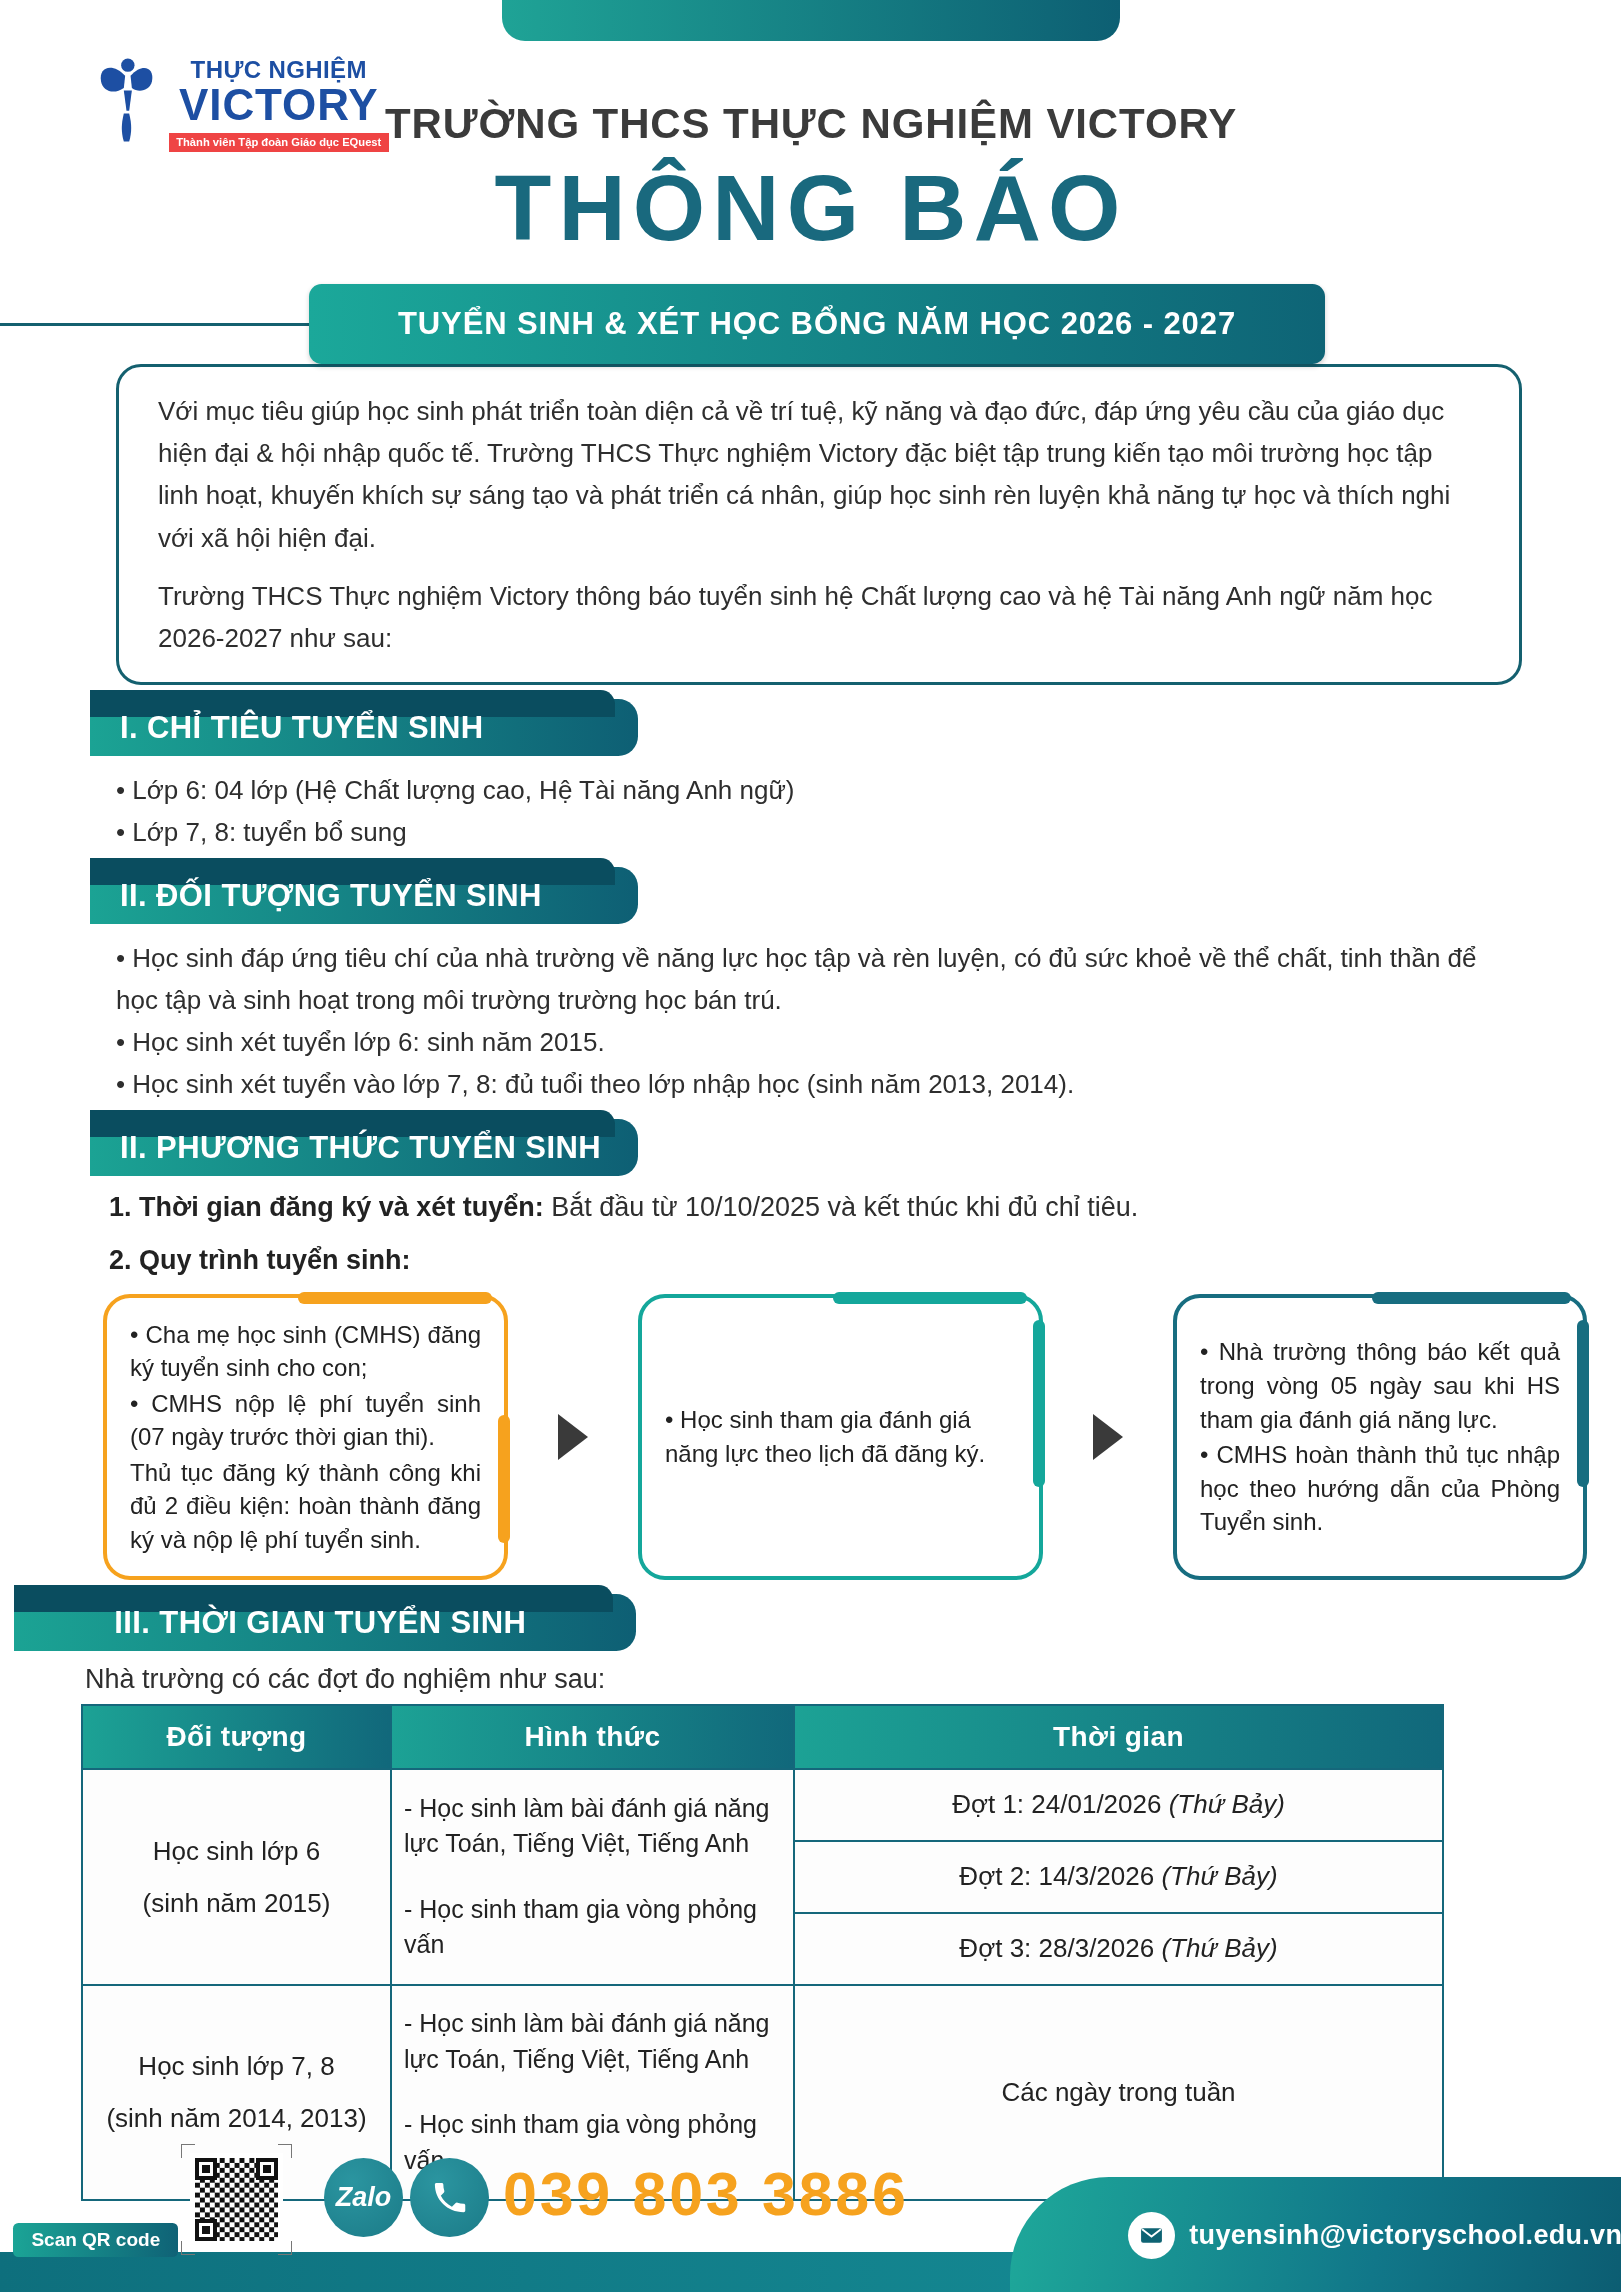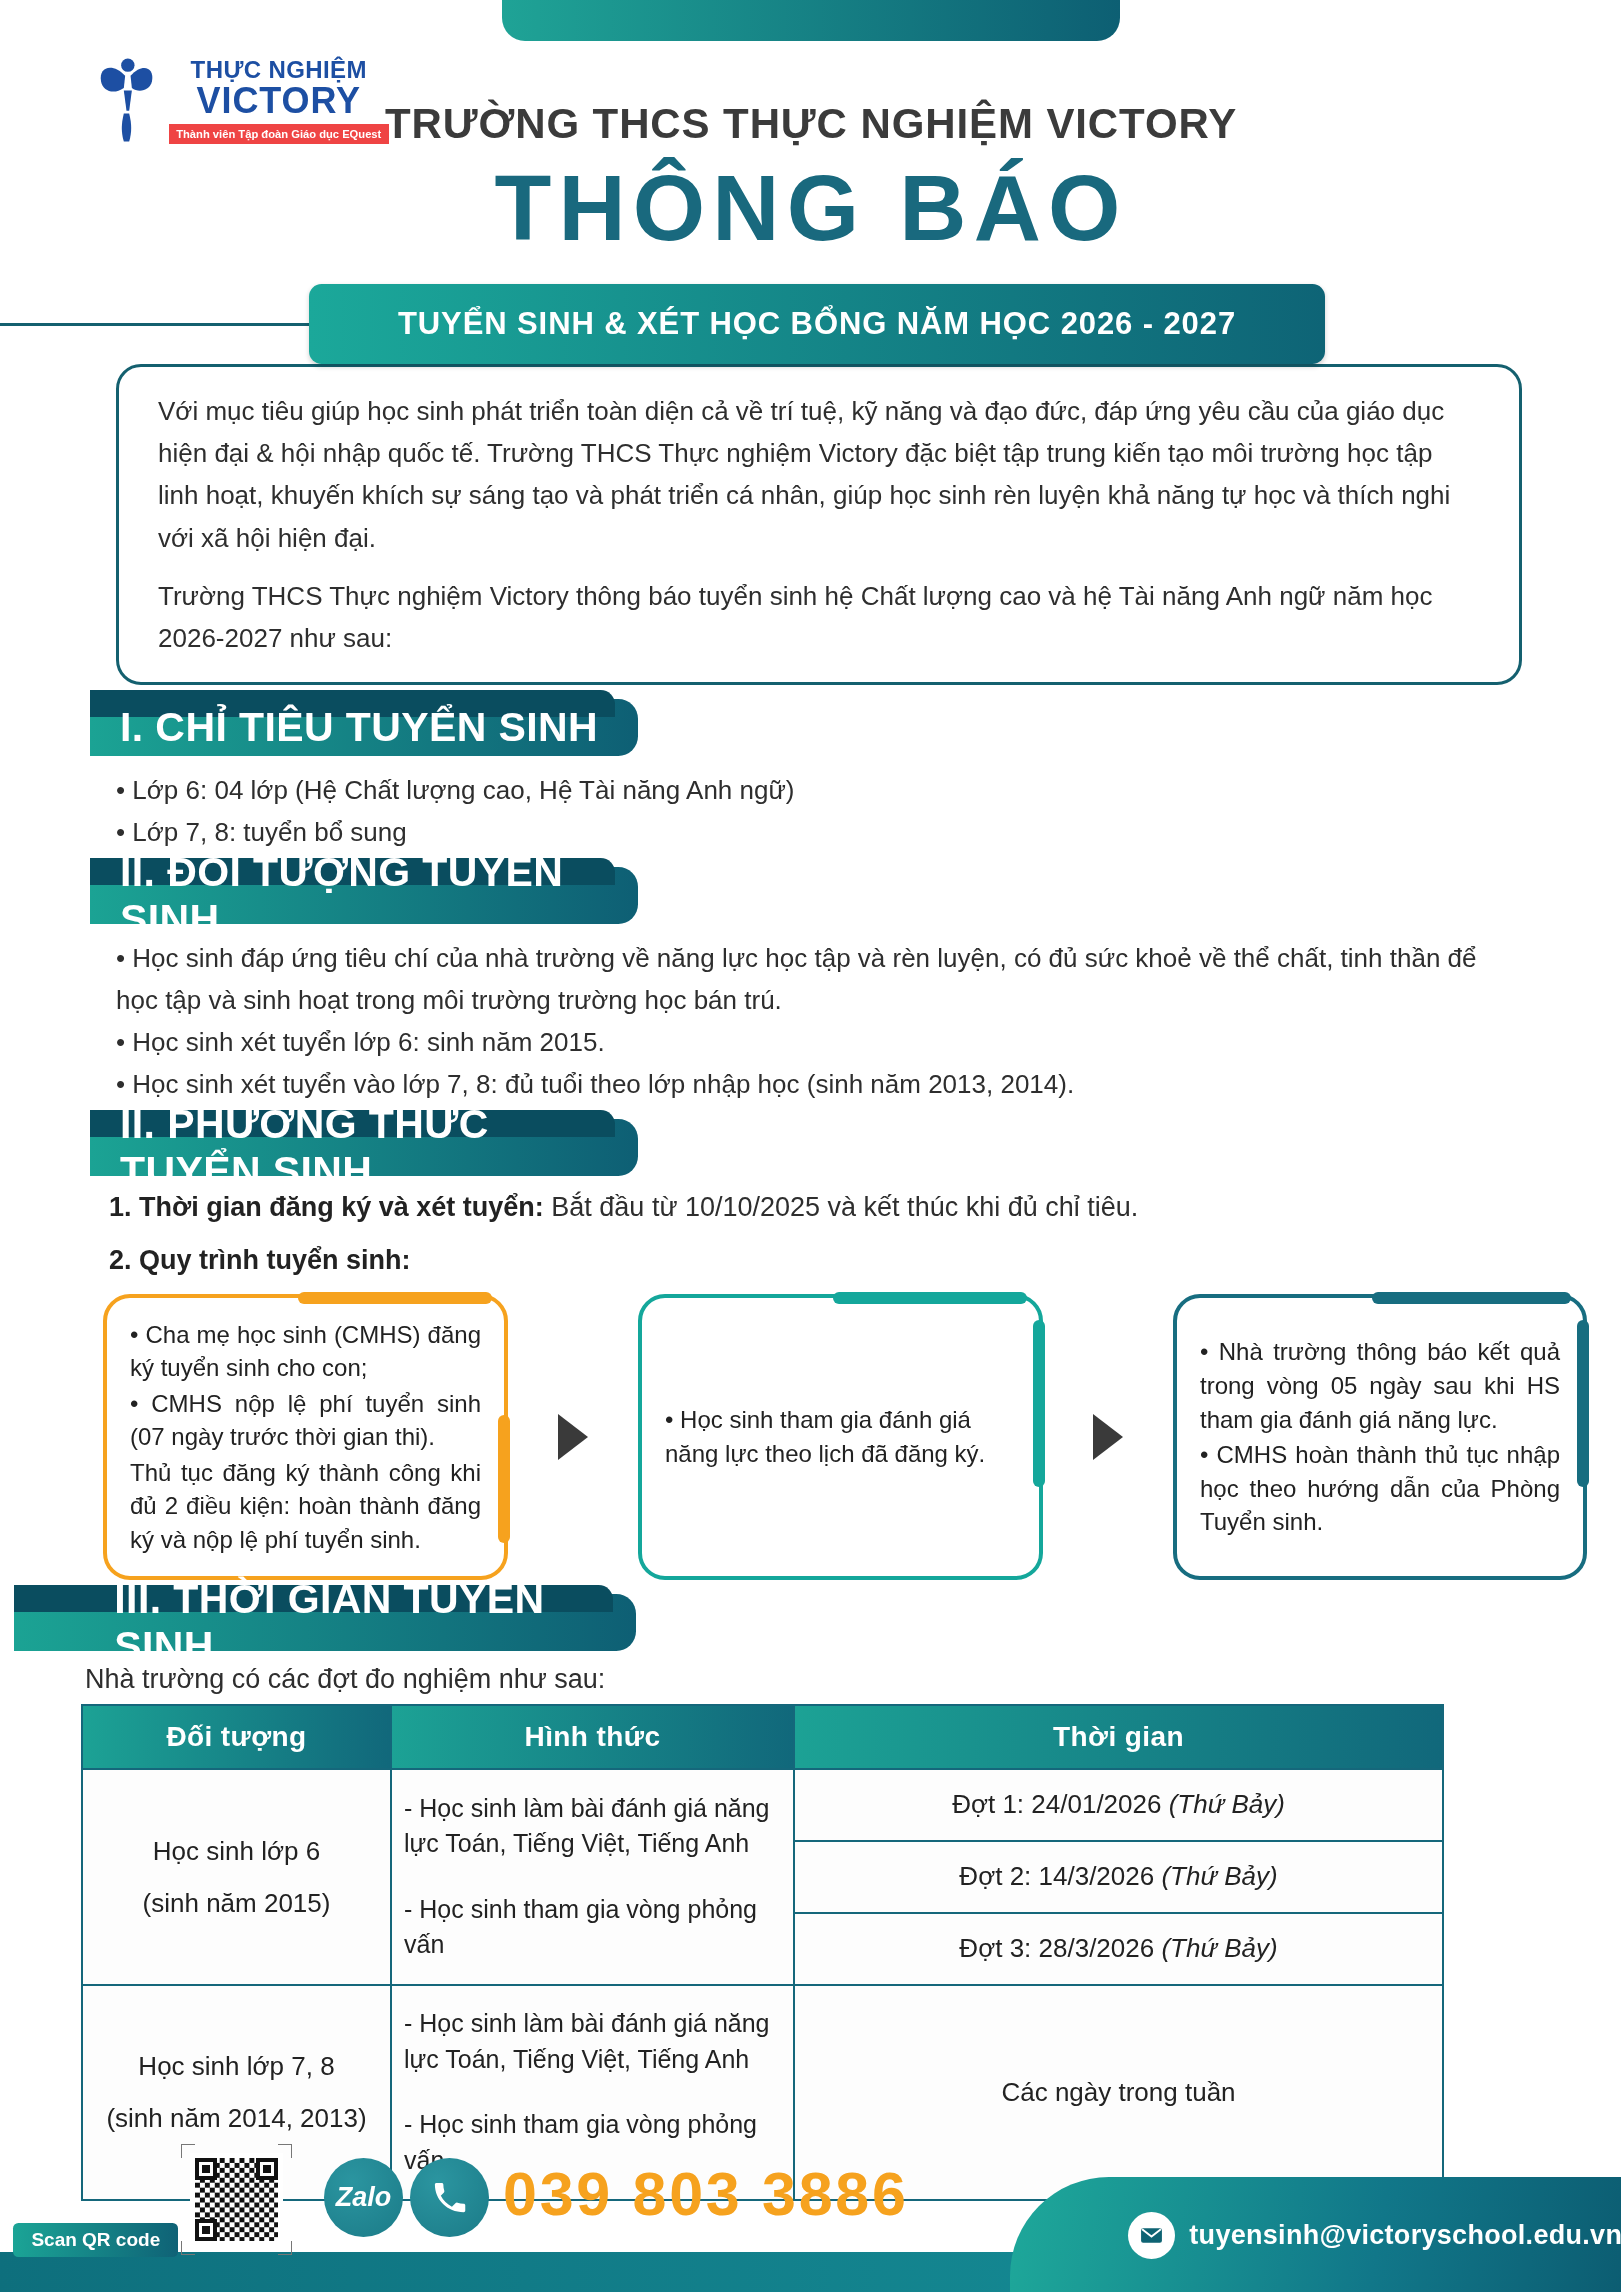--- a/index.html
+++ b/index.html
@@ -12,21 +12,21 @@
   
   .top-bar{
     position:absolute; top:0; left:502px; width:618px; height:41px;
     background:linear-gradient(90deg,#1fa396,#0d5f73);
     border-radius:0 0 23px 23px;
   }
   
   .logo{ position:absolute; top:57px; left:97px; display:flex; gap:13px; align-items:flex-start; }
   .logo-text{ display:flex; flex-direction:column; align-items:center; }
   .logo-line1{ font-size:24px; font-weight:800; color:#1d4fa3; letter-spacing:0.4px; line-height:1.05; }
-  .logo-line2{ font-size:36px; font-weight:800; color:#1d4fa3; letter-spacing:0.9px; line-height:1.05; }
+  .logo-line2{ font-size:44px; font-weight:800; color:#1d4fa3; letter-spacing:0.9px; line-height:1.05; }
   .logo-tag{ margin-top:4.5px; background:#ef4444; color:#fff; font-size:11.2px; font-weight:700;
              padding:3.6px 7.2px; white-space:nowrap; }
   
   .content{ padding-top:100px; }
   .school-line{ text-align:center; font-size:42px; font-weight:800; color:#3b3b3b; letter-spacing:0.9px; }
   .big-title{ text-align:center; font-size:93px; font-weight:800; color:#19697e; letter-spacing:7.2px; margin-top:7.2px; }
   .badge-row{ position:relative; margin-top:21.5px; height:68px; }
   .badge-line{ position:absolute; left:0; top:39px; width:328px; height:3.6px; background:#14606f; }
   .badge{
     position:absolute; left:309px; width:1016px; height:80px;
@@ -40,21 +40,21 @@
     border:3.6px solid #14606f; border-radius:25px;
     padding:23px 39px; font-size:26px; line-height:1.62; color:#2e2e2e;
   }
   .intro-box p + p { margin-top:16px; }
   
   .sec-bar{
     position:relative; height:57px; width:548px; margin-left:90px;
     background:linear-gradient(90deg,#1ba394,#0e5f74);
     border-radius:0 19.7px 19.7px 0;
     display:flex; align-items:center; padding-left:30px;
-    color:#fff; font-size:41px; font-weight:800; letter-spacing:0.4px;
+    color:#fff; font-size:31px; font-weight:800; letter-spacing:0.4px;
     z-index:1;
   }
   .sec-bar::before{
     content:""; position:absolute; left:0; top:-9px; right:23px; height:27px;
     background:#0a4d5f; border-radius:0 14.3px 0 0; z-index:-1;
   }
   .sec-bar.wide{ width:622px; margin-left:14.3px; padding-left:100px; }
   .sec-body{ margin:12.5px 0 0 116px; margin-right:107px; font-size:26px; line-height:1.62; color:#2e2e2e; }
   .sec-body p{ margin:0; }
   .mt16{ margin-top:14.3px; }

